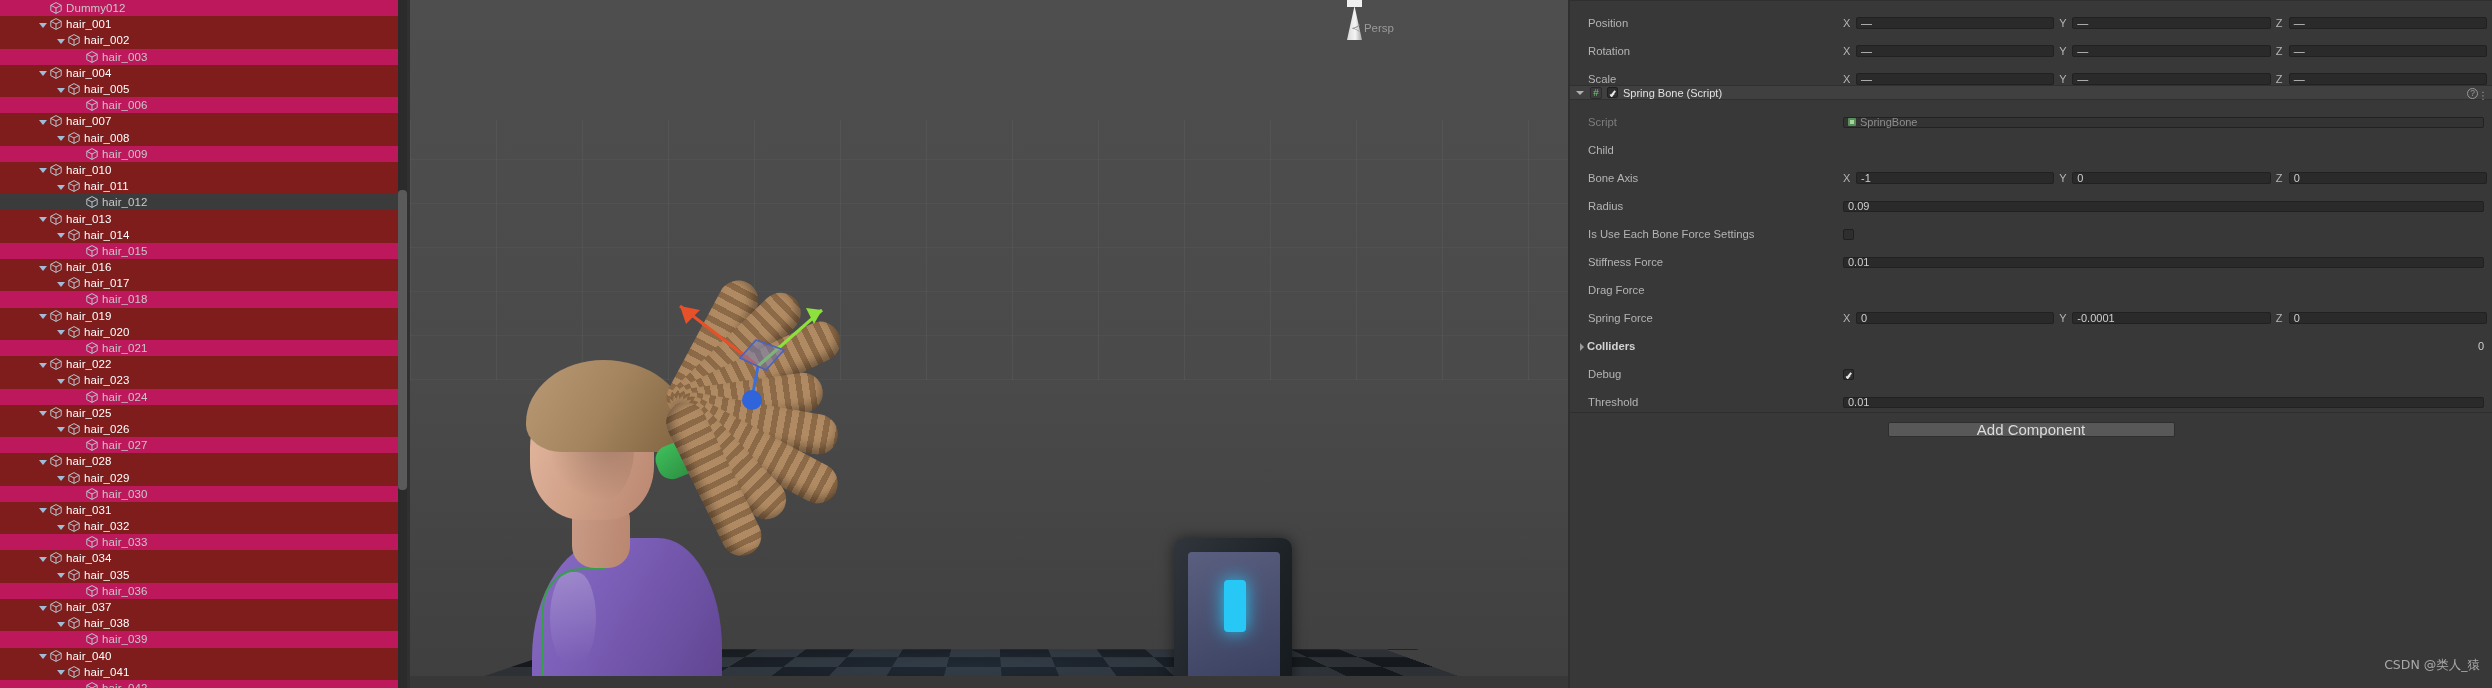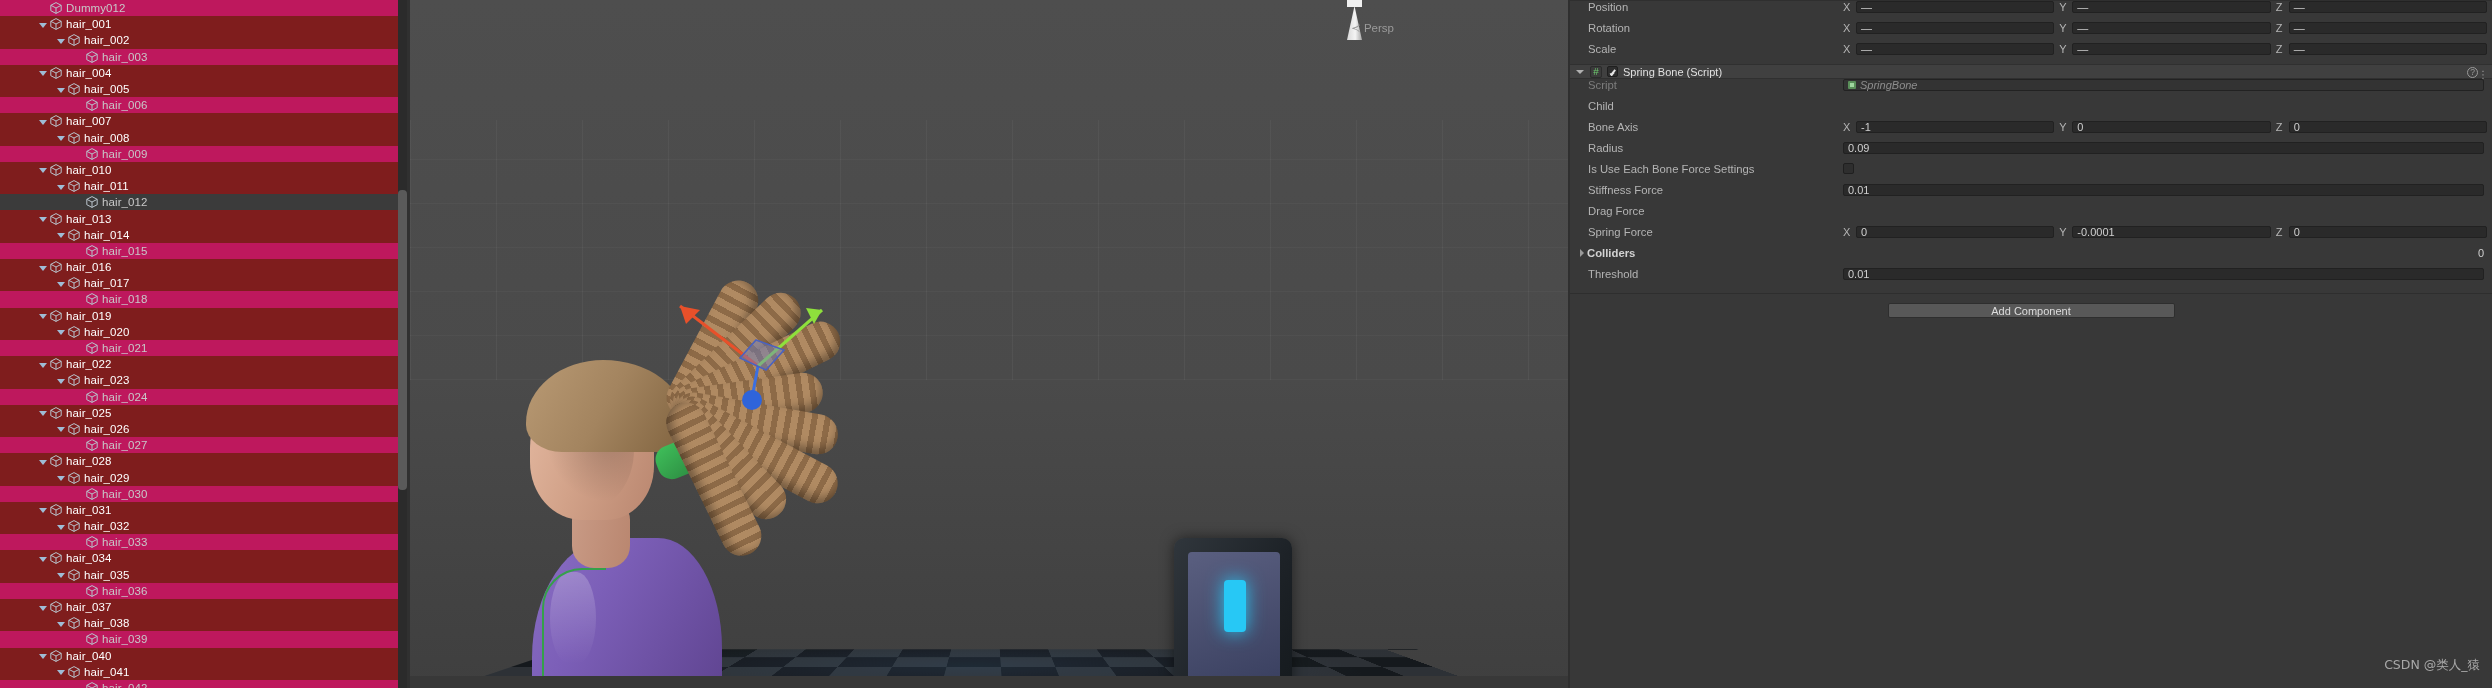--- a/index.html
+++ b/index.html
@@ -186,22 +186,22 @@
   
   #inspector {
     position: relative;
     flex: 1 1 auto;
     height: 688px;
     background: #383838;
     overflow: hidden;
   }
   .insp-row {
     position: relative;
-    height: 21px;
-    display: flex; align-items: flex-start;
+    height: 28px;
+    display: flex; align-items: flex-end;
     font-size: 11.3px; color: #b4b4b4;
     padding-left: 18px;
   }
   .insp-row .lbl { width: 255px; flex: 0 0 255px; white-space: nowrap; }
   .insp-row.disabled .lbl { color: #7d7d7d; }
   .vec { display: flex; align-items: center; flex: 1 1 auto; gap: 0; }
   .axis {
     display: flex; align-items: center; flex: 1 1 0; min-width: 0; gap: 4px;
   }
   .axis .ax { color: #b4b4b4; font-size: 11px; width: 9px; flex: 0 0 9px; }
@@ -220,21 +220,20 @@
   .obj-field {
     flex: 1 1 auto; height: 11.5px;
     background: #2d2d2d;
     border: 1px solid #222;
     border-radius: 2px;
     color: #cfcfcf; font-size: 11px;
     display: flex; align-items: center; gap: 4px;
     padding-left: 4px;
     margin-right: 8px;
     white-space: nowrap;
-    font-style: italic;
   }
   .obj-field.dim { color: #8d8d8d; background: #333; }
   .script-chip {
     width: 8px; height: 8px; flex: 0 0 8px;
     background: #5a8f5a; border-radius: 1px;
     position: relative;
   }
   .script-chip::after{
     content:""; position:absolute; left:2px; top:2px; width:4px; height:4px; background:#9fd79f;
   }
@@ -303,21 +302,21 @@
   }
   #add-component-wrap {
     display: flex; justify-content: center; align-items: center;
     padding-top: 9px;
   }
   #add-component {
     width: 287px; height: 15px;
     background: #585858;
     border: 1px solid #2e2e2e;
     border-radius: 2px;
-    color: #dcdcdc; font-size: 11px;
+    color: #dcdcdc; font-size: 15px;
     display: flex; align-items: center; justify-content: center;
   }
   #watermark {
     position: absolute; right: 12px; bottom: 14px;
     color: #a9a9a9; font-size: 12.5px;
     font-family: "DejaVu Sans", sans-serif;
   }
   #insp-top-line{
     height:1px; background:#2f2f2f;
   }
@@ -1133,20 +1132,24 @@
               <span class="field">0</span>
             </span>
           </span>
         </div>
         <div class="insp-row bold">
           <span class="tri-right" style="margin-left:-12px;"></span>
           <span class="lbl">Colliders</span>
           <span class="arr-count">0</span>
         </div>
         <div class="insp-row">
+          <span class="lbl">Debug</span>
+          <span class="cbox on"></span>
+        </div>
+        <div class="insp-row">
           <span class="lbl">Threshold</span>
           <span class="field wide">0.01</span>
         </div>
       </div>
 
     <div id="insp-divider"></div>
 
     <div id="add-component-wrap">
       <div id="add-component">Add Component</div>
     </div>

